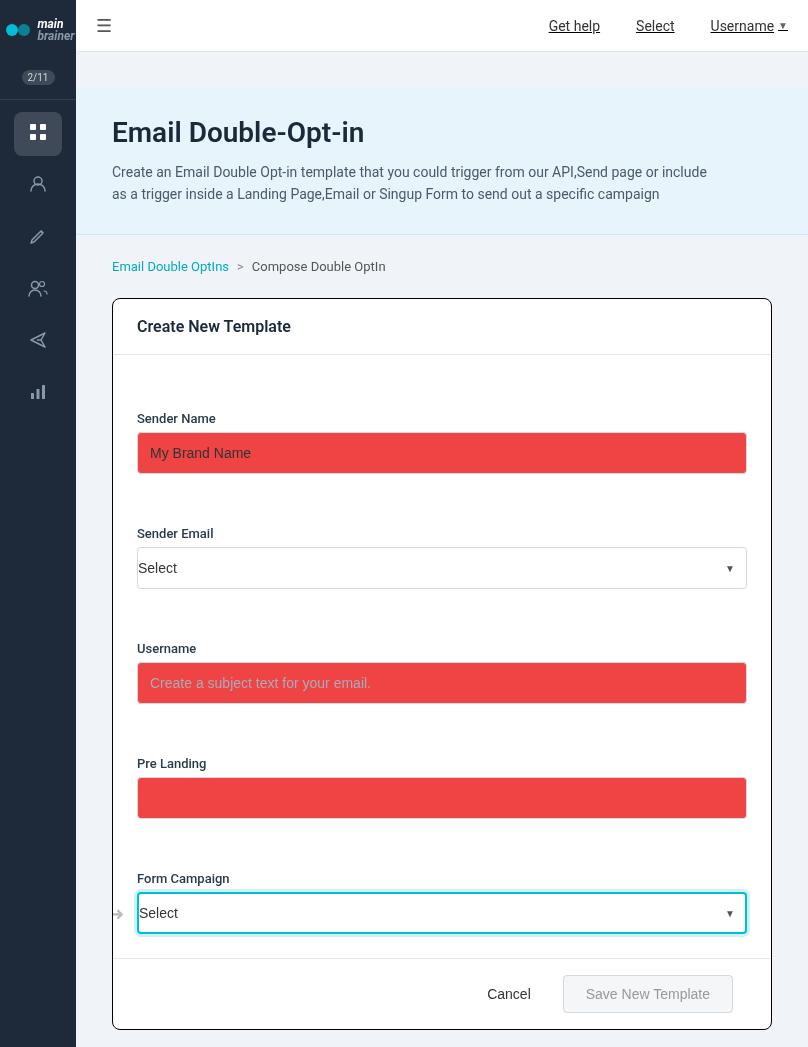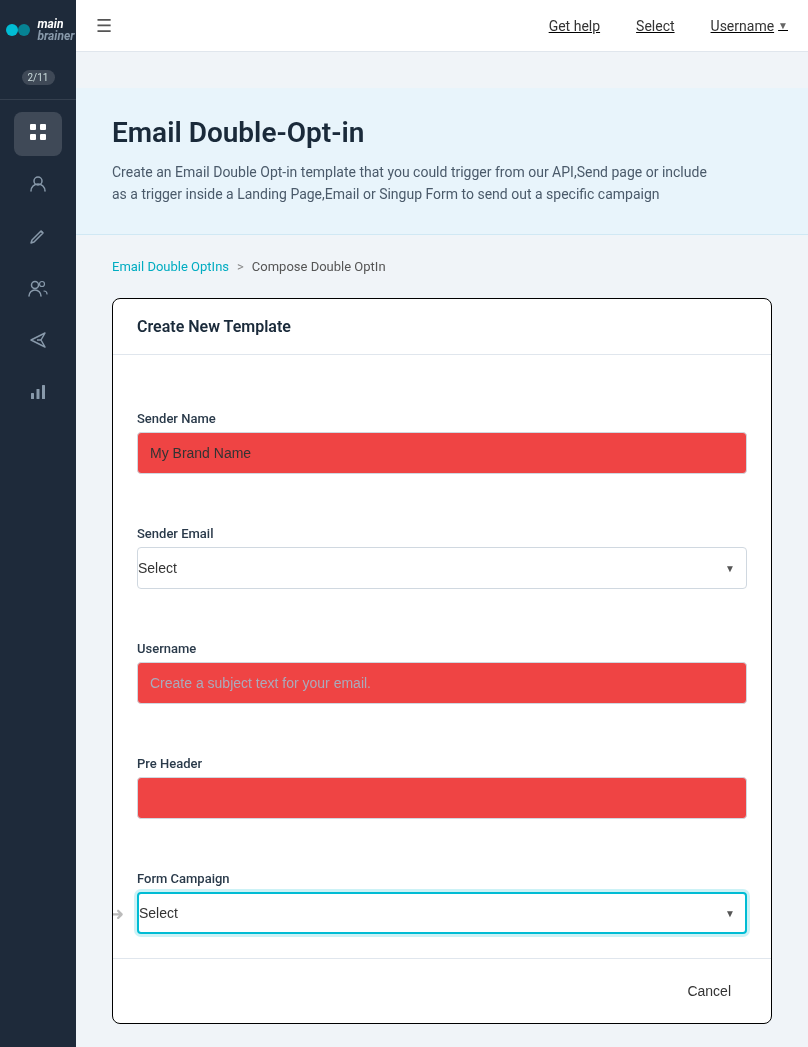--- a/index.html
+++ b/index.html
@@ -210,21 +210,21 @@
     }
 
     
     .select-wrapper.highlighted .field-select {
       border: 2px solid #00bcd4;
       box-shadow: 0 0 0 3px rgba(0,188,212,0.2);
     }
 
     
     .form-footer {
-      padding: 16px 24px;
+      padding: 16px 38px;
       display: flex;
       justify-content: flex-end;
       align-items: center;
       gap: 16px;
       border-top: 1px solid #e0e6ed;
     }
     .btn-cancel {
       background: none;
       border: none;
       color: #333;
@@ -372,37 +372,38 @@
             </select>
           </div>
         </div>
 
         <div class="field-group">
           <label class="field-label">Username</label>
           <input type="text" class="field-input" placeholder="Create a subject text for your email." style="">
         </div>
 
         <div class="field-group">
-          <label class="field-label">Pre Header</label>
+          <label class="field-label">Pre Landing</label>
           <input type="text" class="field-input" style="">
         </div>
 
         <div class="field-group" style="position:relative;">
           <label class="field-label">Form Campaign</label>
 
           <div style="position:relative;">
             <span style="position:absolute;left:-28px;top:50%;transform:translateY(-50%);color:#bbb;font-size:18px;">➜</span>
             <div class="select-wrapper highlighted">
               <select class="field-select" style="border:2px solid #00bcd4;box-shadow:0 0 0 3px rgba(0,188,212,0.2);">
                 <option value="">Select</option>
               </select>
             </div>
           </div>
         </div>
 
       </div>
 
       <div class="form-footer">
         <button class="btn-cancel">Cancel</button>
+        <button class="btn-save">Save New Template</button>
       </div>
     </div>
   </div>
 </div>
 
 </body></html>

